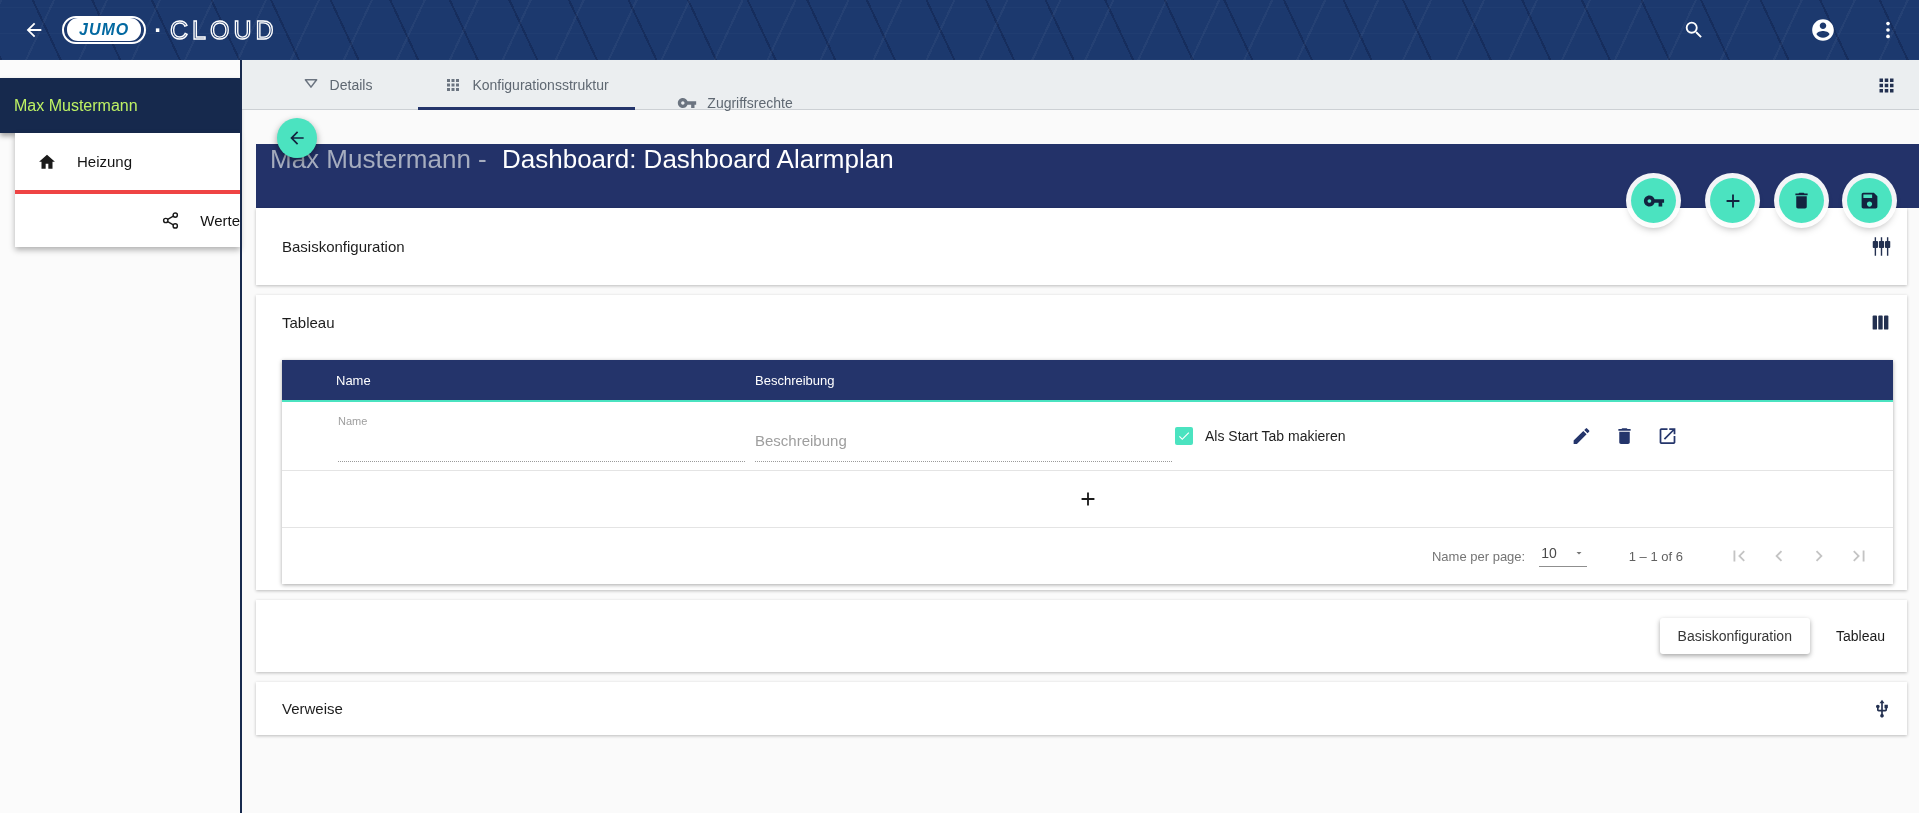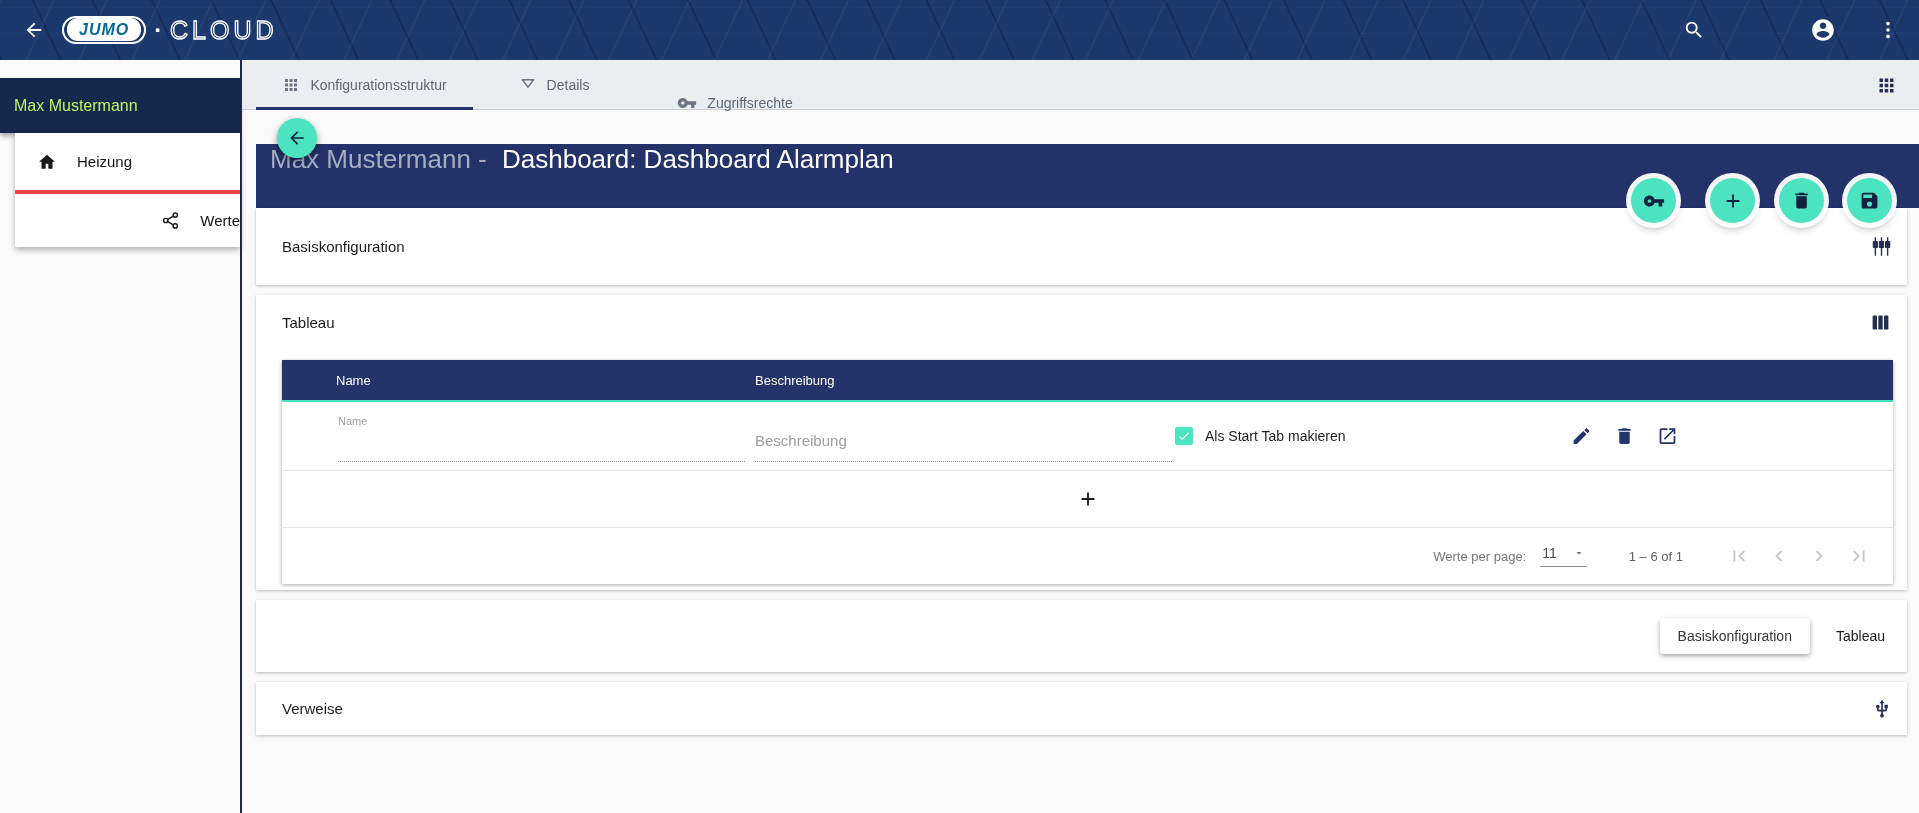--- a/index.html
+++ b/index.html
@@ -186,31 +186,31 @@
         <line x1="8.4" y1="10.7" x2="15.6" y2="6.5"></line>
           <line x1="8.4" y1="13.3" x2="15.6" y2="17.5"></line>
       </svg>
       <span>Werte</span>
     </div>
   </nav>
 </aside>
 <div class="side-divider"></div>
 
 <nav class="tabbar">
+  <div class="tab tab-2">
+    <svg width="18" height="18" viewBox="0 0 24 24" fill="none" stroke="currentColor" stroke-width="2" stroke-linejoin="round">
+        <path d="M4.5 5h15L12 14.8 4.5 5z"></path>
+      </svg>
+    <span>Details</span>
+  </div>
   <div class="tab tab-1 active">
     <svg width="18" height="18" viewBox="0 0 24 24" fill="currentColor">
         <path d="M4 8h4V4H4v4zm6 0h4V4h-4v4zm6-4v4h4V4h-4zM4 14h4v-4H4v4zm6 0h4v-4h-4v4zm6 0h4v-4h-4v4zM4 20h4v-4H4v4zm6 0h4v-4h-4v4zm6 0h4v-4h-4v4z"></path>
       </svg>
     <span>Konfigurationsstruktur</span>
-  </div>
-  <div class="tab tab-2">
-    <svg width="18" height="18" viewBox="0 0 24 24" fill="none" stroke="currentColor" stroke-width="2" stroke-linejoin="round">
-        <path d="M4.5 5h15L12 14.8 4.5 5z"></path>
-      </svg>
-    <span>Details</span>
   </div>
   <div class="tab tab-3">
     <svg width="20" height="20" viewBox="0 0 24 24" fill="currentColor">
         <path d="M12.65 10C11.83 7.67 9.61 6 7 6c-3.31 0-6 2.69-6 6s2.69 6 6 6c2.61 0 4.83-1.67 5.65-4H17v4h4v-4h2v-4H12.65zM7 14c-1.1 0-2-.9-2-2s.9-2 2-2 2 .9 2 2-.9 2-2 2z"></path>
       </svg>
     <span>Zugriffsrechte</span>
   </div>
   <span class="icon-btn apps-btn">
     <svg width="21" height="21" viewBox="0 0 24 24" fill="currentColor">
         <path d="M4 8h4V4H4v4zm6 0h4V4h-4v4zm6-4v4h4V4h-4zM4 14h4v-4H4v4zm6 0h4v-4h-4v4zm6 0h4v-4h-4v4zM4 20h4v-4H4v4zm6 0h4v-4h-4v4zm6 0h4v-4h-4v4z"></path>
@@ -318,28 +318,28 @@
       </div>
     </div>
 
     <div class="add-row">
       <svg width="22" height="22" viewBox="0 0 24 24" fill="currentColor">
           <path d="M19 13h-6v6h-2v-6H5v-2h6V5h2v6h6v2z"></path>
         </svg>
     </div>
 
     <div class="paginator">
-      <span>Werte per page:</span>
+      <span>Name per page:</span>
       <span class="pp-select">
-        <span>11</span>
+        <span>10</span>
         <svg width="12" height="12" viewBox="0 0 24 24" fill="currentColor">
             <path d="M7 10l5 5 5-5z"></path>
           </svg>
       </span>
-      <span class="pp-range">1 – 6 of 1</span>
+      <span class="pp-range">1 – 1 of 6</span>
       <span class="icon-btn pg-btn">
         <svg width="22" height="22" viewBox="0 0 24 24" fill="currentColor">
             <path d="M18.41 16.59 13.82 12l4.59-4.59L17 6l-6 6 6 6zM6 6h2v12H6z"></path>
           </svg>
       </span>
       <span class="icon-btn pg-btn">
         <svg width="22" height="22" viewBox="0 0 24 24" fill="currentColor">
             <path d="M15.41 7.41 14 6l-6 6 6 6 1.41-1.41L10.83 12z"></path>
           </svg>
       </span>

